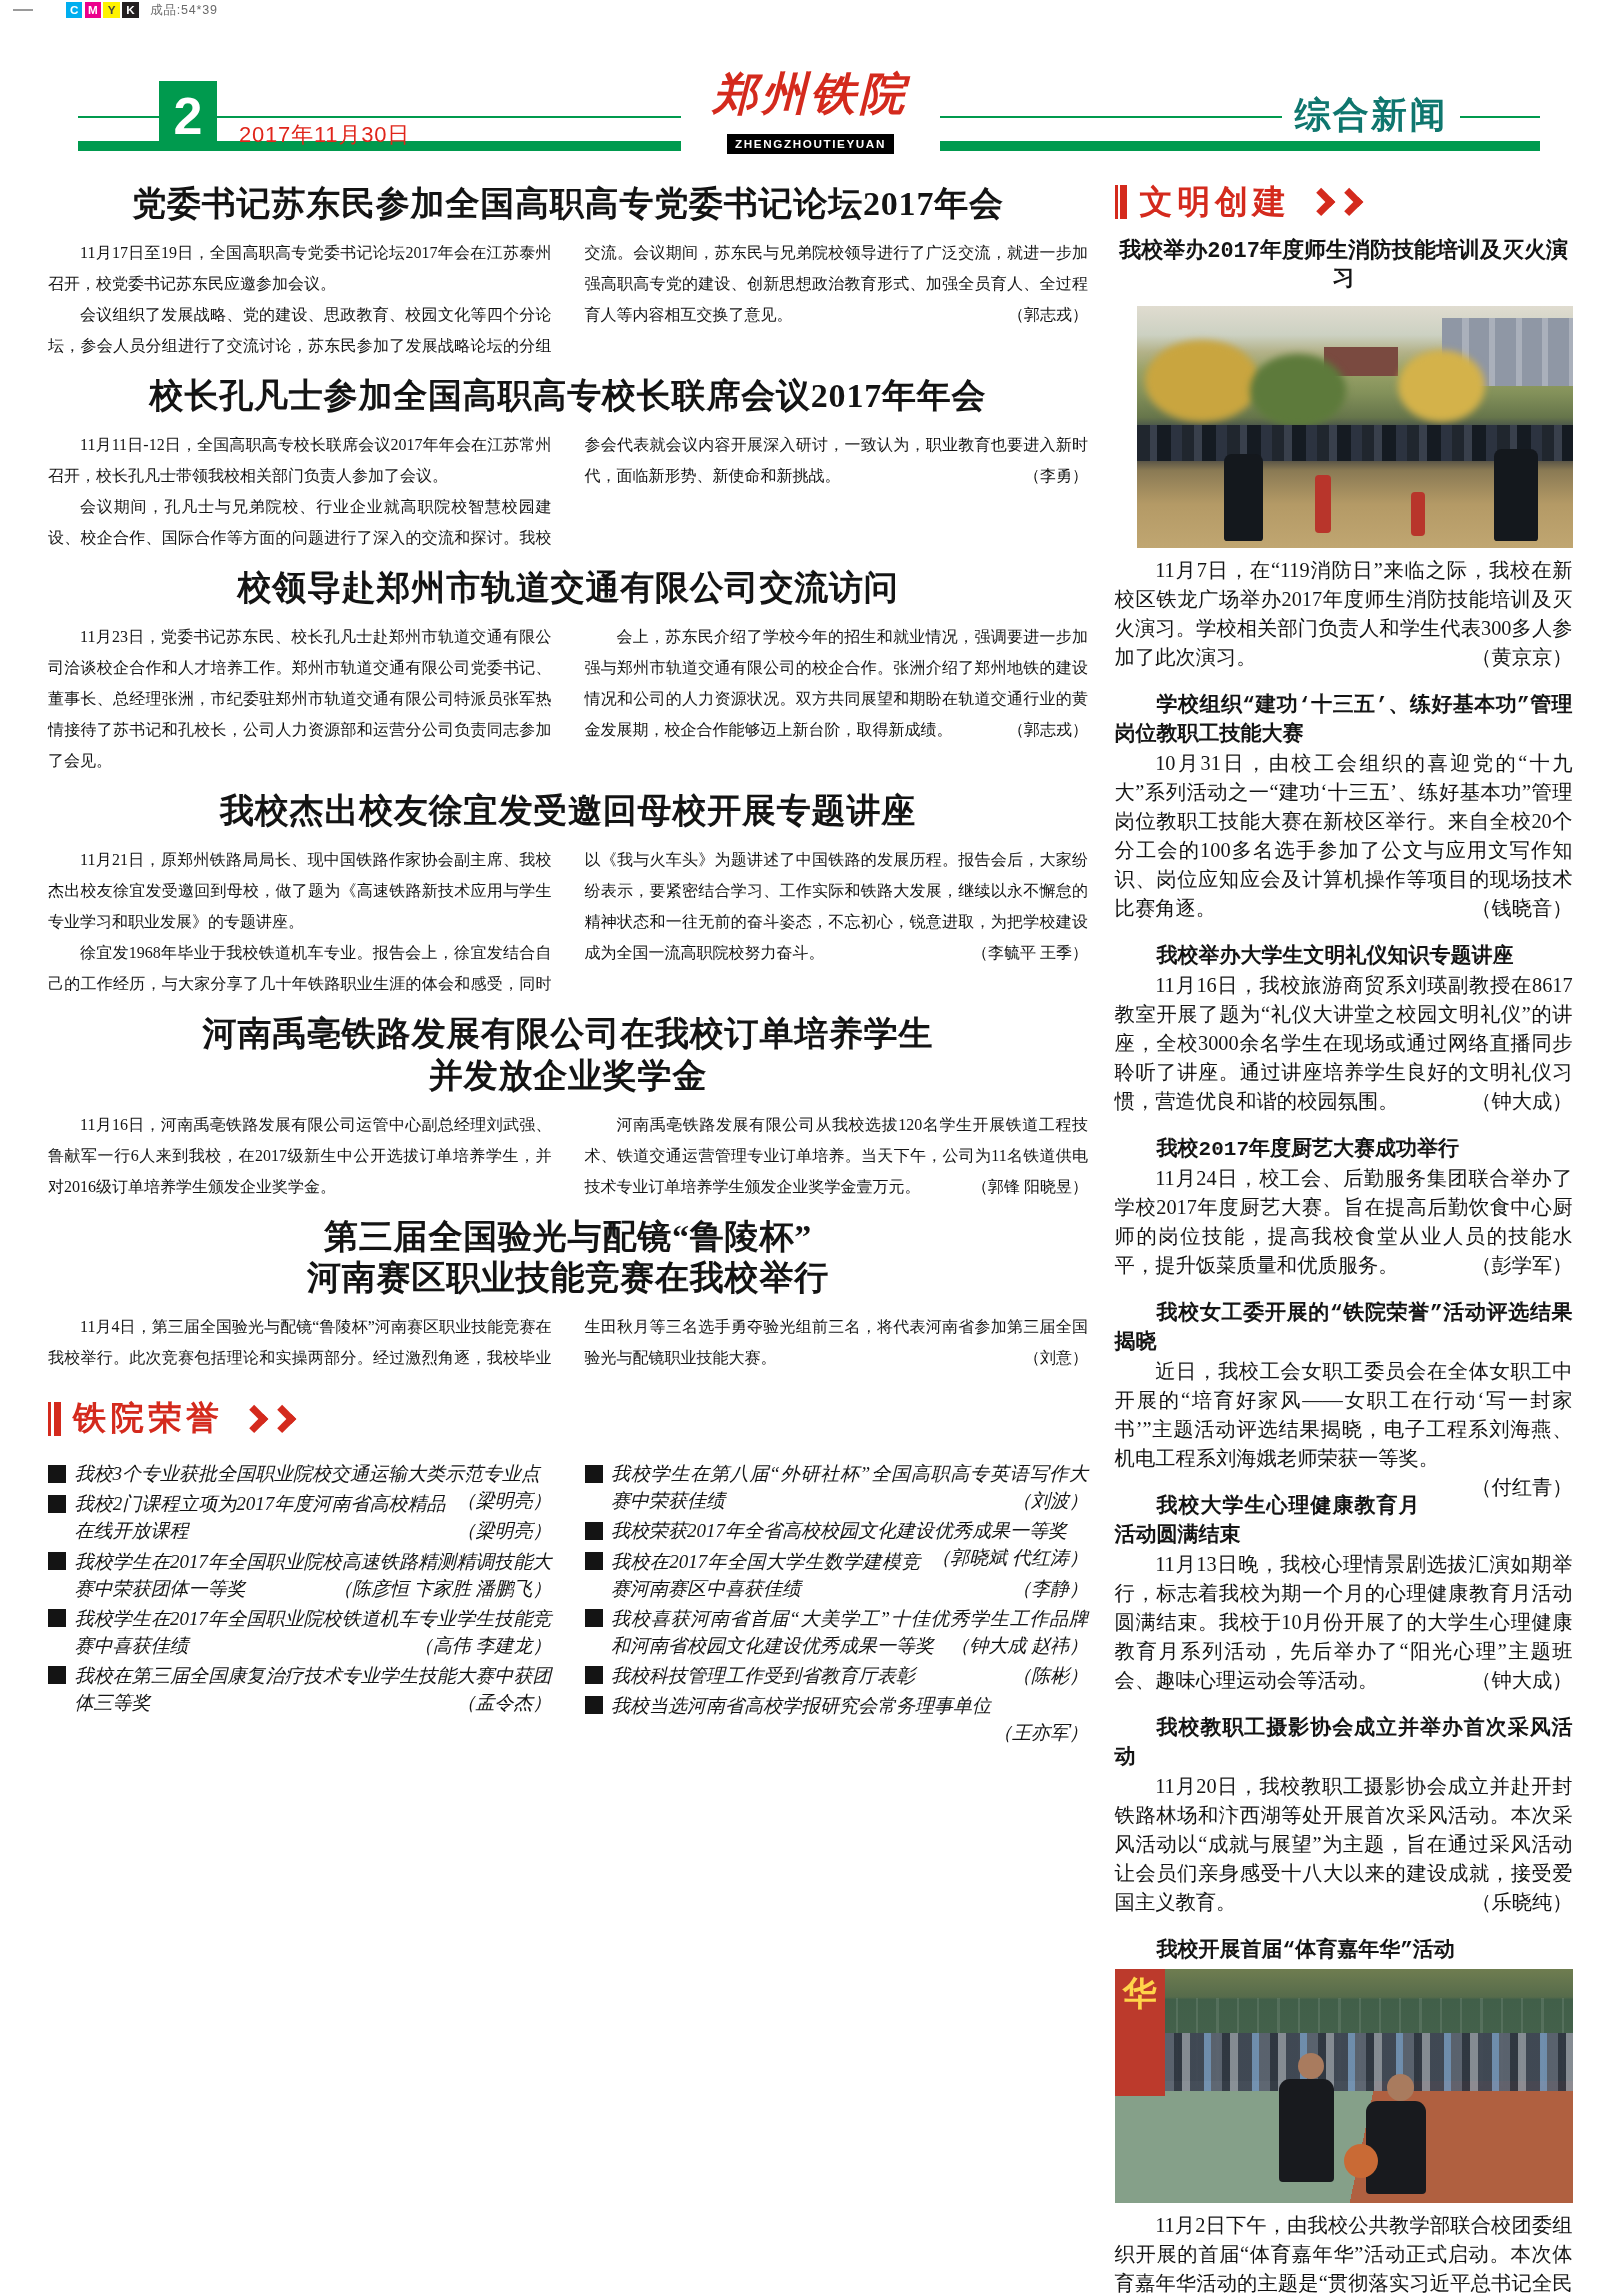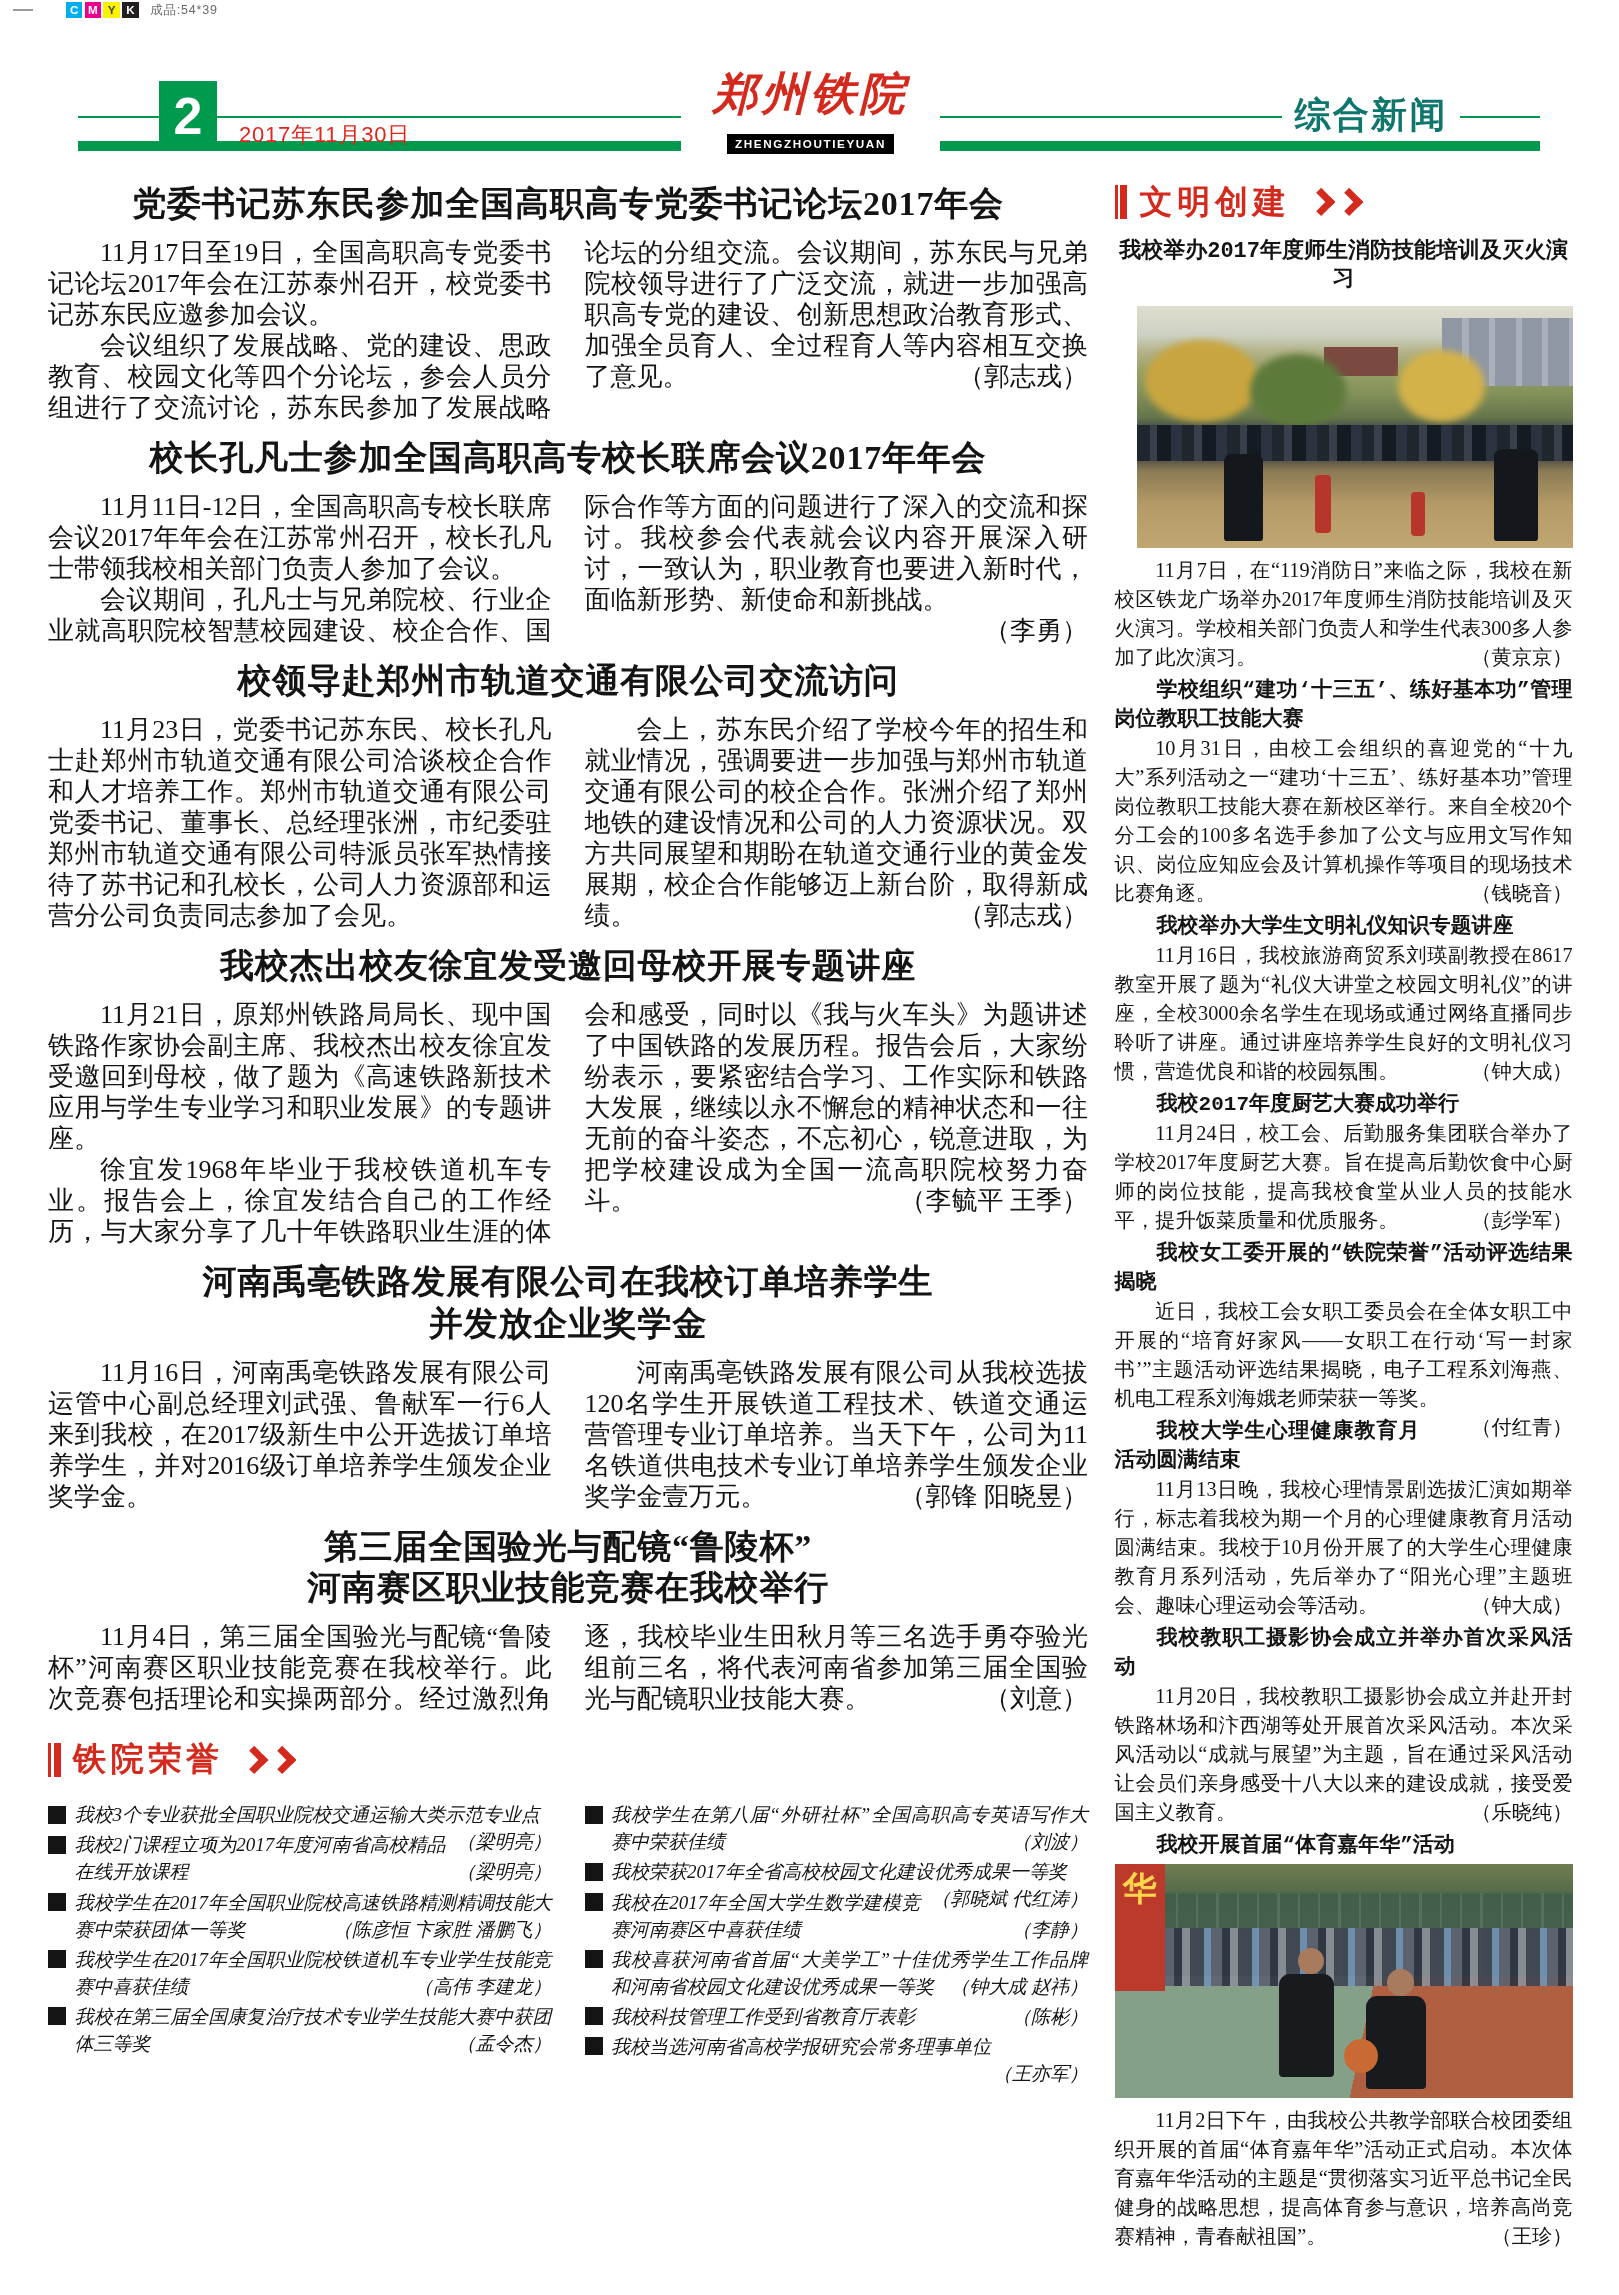--- a/index.html
+++ b/index.html
@@ -25,42 +25,42 @@
   .masthead .en{display:inline-block;background:#000000;color:#fff;font:bold 11.7px/19.5px "Liberation Sans",sans-serif;
     padding:0 7.8px;letter-spacing:1.6px;margin-top:17px;}
   .secname{position:absolute;left:1282px;top:91px;background:#fff;z-index:2;padding:0 12.5px;
     color:#0f766e;font-size:36px;font-weight:900;letter-spacing:2.3px;}
   
   .content{display:flex;gap:26.6px;padding:11px 47px 0 48px;align-items:flex-start;}
   .main{width:1040px;}
   .side{width:458px;}
   
   .article h2{font-size:34px;font-weight:900;text-align:center;margin:6.2px 0 12.5px;line-height:1.22;letter-spacing:0.8px;}
-  .article .cols{column-count:2;column-gap:33px;font-size:26px;line-height:31px;text-align:justify;}
+  .article .cols{column-count:2;column-gap:33px;font-size:16px;line-height:31px;text-align:justify;}
   .article p{margin:0;text-indent:2em;}
   .sig{float:right;padding-left:11px;}
   .article{margin-bottom:14px;}
   
   .sechead{display:flex;align-items:center;gap:12.5px;margin:23.4px 0 19px;}
   .sechead .bars{width:12.5px;height:34px;
     background:linear-gradient(90deg,#d42a1d 0 3.1px,#ffffff 3.1px 5.5px,#d42a1d 5.5px 12.5px);}
   .sechead .txt{color:#d42a1d;font-size:33px;font-weight:900;
     font-family:"Liberation Sans","DejaVu Sans",sans-serif;letter-spacing:4.7px;}
   .chevs{display:flex;gap:7.8px;margin-left:7.8px;}
   .chev{width:13.3px;height:13.3px;border-top:7.8px solid #d42a1d;border-right:7.8px solid #d42a1d;transform:rotate(45deg);}
   
   .honors-cols{display:flex;gap:33px;font-style:italic;}
   .hcol{width:504px;font-size:19px;line-height:27px;}
   .h-item{position:relative;padding-left:26.6px;text-align:justify;margin-bottom:3.1px;}
   .h-item .sq{position:absolute;left:0;top:4.7px;width:18px;height:18px;background:#141414;}
   
   .side{font-size:20.3px;line-height:29px;}
   .side .lead-title,.side .sub{font-family:Liberation Mono, monospace;font-weight:700;}
   .side .lead-title{font-size:22px;text-align:center;margin:7.8px 0 11px;line-height:1.3;}
-  .side .sub{font-size:21px;text-indent:2em;margin:4px 0 0;line-height:29px;text-align:justify;}
+  .side .sub{font-size:21px;text-indent:2em;margin:19px 0 0;line-height:29px;text-align:justify;}
   .side p.para{margin:0;text-indent:2em;text-align:justify;}
   
   .photo{position:relative;overflow:hidden;margin:4.7px 0 7.8px;}
   .photo-fire{height:242px;margin-left:22px;
     background:linear-gradient(180deg,#e0dcd0 0%,#ccd1c2 12%,#b3b289 19%,#98a167 27%,#83915a 36%,#66754b 46%,#39414a 52%,#2b313a 60%,#8a7a54 68%,#b49a66 82%,#c0a671 100%);}
   .f-bldg{position:absolute;right:0;top:5%;width:30%;height:28%;
     background:repeating-linear-gradient(90deg,#8f97a5 0 20.3px,#aab0bb 20.3px 26.6px),#8f97a5;}
   .f-bldg2{position:absolute;left:43%;top:17%;width:17%;height:12%;background:#7a4a40;}
   .f-tree{position:absolute;border-radius:50%;filter:blur(3.9px);}
   .f-t1{left:2%;top:14%;width:26%;height:34%;background:#c9a53f;}

